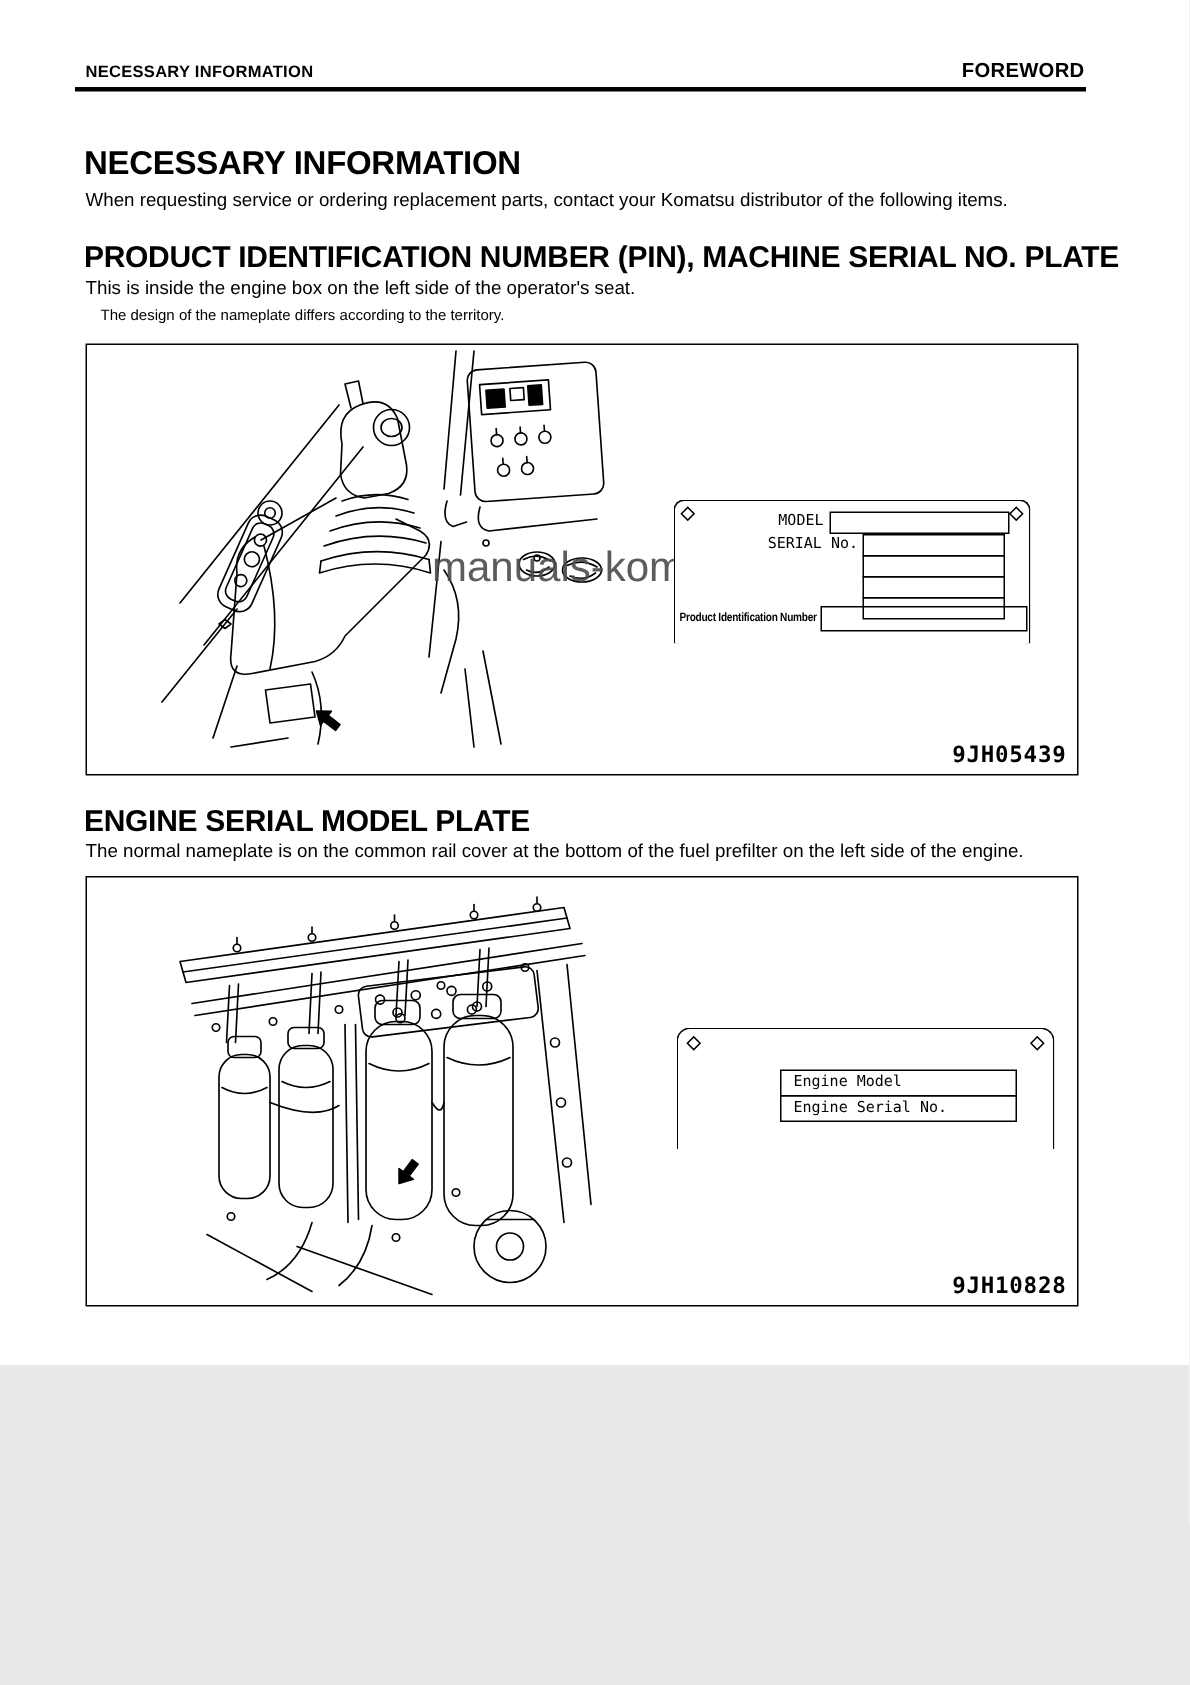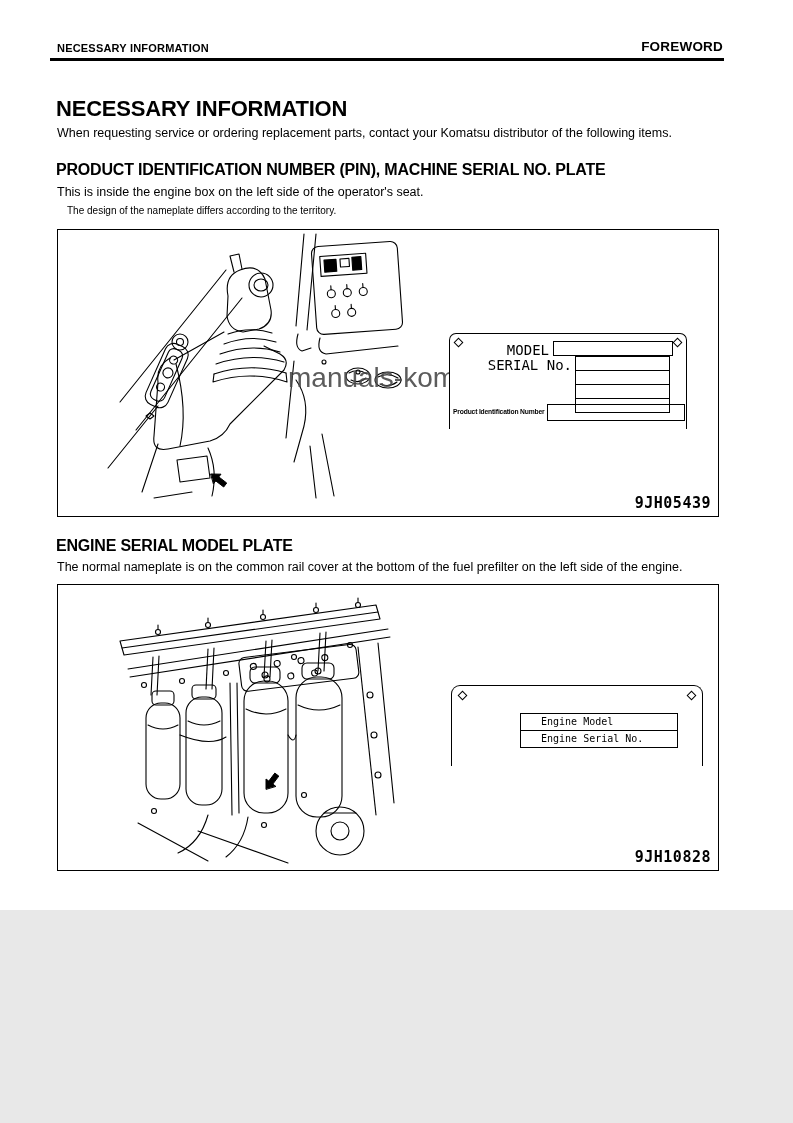--- a/index.html
+++ b/index.html
@@ -11,21 +11,21 @@
   .t{position:absolute;white-space:nowrap;}
 
   
   .hdr-left{left:57px;top:42px;font-size:11px;font-weight:bold;letter-spacing:.2px;}
   .hdr-right{right:70px;top:39px;font-size:13.5px;font-weight:bold;letter-spacing:.2px;}
   .hdr-rule{position:absolute;left:50px;top:58px;width:674px;height:3px;background:#000;}
 
   
   .doc-title{left:56px;top:96px;font-size:22px;font-weight:bold;letter-spacing:-.2px;}
   .intro{left:57px;top:126px;font-size:12.5px;}
-  .sec-h{font-size:16px;font-weight:bold;letter-spacing:-.2px;}
+  .sec-h{font-size:20px;font-weight:bold;letter-spacing:-.2px;}
   .s1h{left:56px;top:161px;}
   .s1l1{left:57px;top:185px;font-size:12.5px;}
   .s1l2{left:67px;top:205px;font-size:10px;}
   .s2h{left:56px;top:537px;}
   .s2l1{left:57px;top:560px;font-size:12.5px;}
   .footer-page{left:57px;top:1080px;font-size:10px;letter-spacing:1px;}
 
   
   .fig{position:absolute;left:57px;width:660px;border:1px solid #000;background:#fff;}
   .fig1{top:229px;height:286px;}
@@ -40,21 +40,21 @@
     letter-spacing:0;white-space:nowrap;z-index:3;
   }
 
   
   .plate1{
     position:absolute;left:391px;top:103px;width:236px;height:95px;
     border-top:1px solid #000;border-left:1px solid #000;border-right:1px solid #000;
     border-radius:7px 7px 0 0;z-index:4;background:#fff;
   }
   .screw{position:absolute;width:5px;height:5px;border:1px solid #000;transform:rotate(45deg);background:#fff;}
-  .mono-lbl{position:absolute;font-family:"DejaVu Sans Mono",monospace;font-size:14px;white-space:nowrap;}
+  .mono-lbl{position:absolute;font-family:"DejaVu Sans Mono",monospace;font-size:10px;white-space:nowrap;}
   .p1-model-lbl{right:137px;top:8px;}
   .p1-serial-lbl{right:114px;top:23px;}
   .p1-model-box{position:absolute;left:103px;top:7px;width:118px;height:13px;border:1px solid #000;}
   .p1-serial-stack{position:absolute;left:125px;top:22px;width:95px;}
   .p1-serial-stack .cell{height:13px;border:1px solid #000;margin-top:-1px;}
   .p1-serial-stack .cell:first-child{margin-top:0;}
   .p1-pin-lbl{
     position:absolute;left:3px;top:73px;font-size:8px;font-weight:bold;letter-spacing:-.2px;
     transform:scaleX(.84);transform-origin:left top;white-space:nowrap;
   }
@@ -62,21 +62,21 @@
 
   
   .plate2{
     position:absolute;left:393px;top:100px;width:250px;height:80px;
     border-top:1px solid #000;border-left:1px solid #000;border-right:1px solid #000;
     border-radius:9px 9px 0 0;z-index:4;background:#fff;
   }
   .p2-rows{position:absolute;left:68px;top:27px;width:158px;}
   .p2-rows .row{
     height:16px;border:1px solid #000;margin-top:-1px;
-    font-family:"DejaVu Sans Mono",monospace;font-size:10px;line-height:16px;padding-left:20px;
+    font-family:"DejaVu Sans Mono",monospace;font-size:10px;line-height:16px;padding-left:8px;
   }
   .p2-rows .row:first-child{margin-top:0;}
 
   .art{stroke:#000;fill:none;stroke-width:1.1;stroke-linecap:round;stroke-linejoin:round;}
 </style>
 </head>
 <body>
 
 <div class="page">
 

